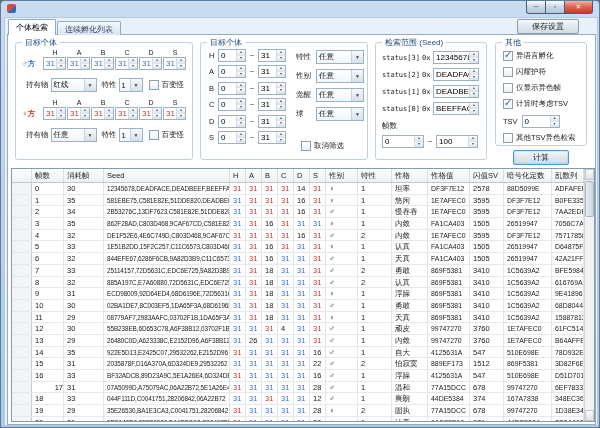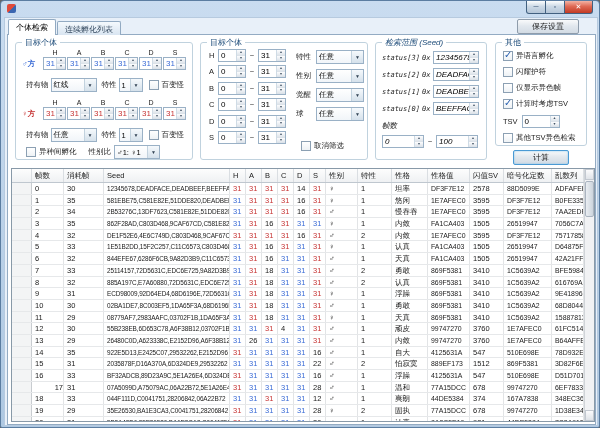--- a/index.html
+++ b/index.html
@@ -209,31 +209,20 @@
             <span class="lab" style="margin-right: 2px;">特性</span>
             <div class="combo" style="width: 24px; flex: 0 0 auto; margin-right: 6px;">
               <div class="v">1</div>
               <div class="arr">▼</div>
             </div>
             <div class="cb">
               <span class="box"></span>
               <span class="lbl">百变怪</span>
             </div>
           </div>
-          <div class="row" style="left: 10px; top: 102px;">
-            <div class="cb" style="margin-right: 12px;">
-              <span class="box"></span>
-              <span class="lbl">异种间孵化</span>
-            </div>
-            <span class="lab" style="margin-right: 3px;">性别比</span>
-            <div class="combo" style="width: 46px; flex: 0 0 auto;">
-              <div class="v">♂1: ♀1</div>
-              <div class="arr">▼</div>
-            </div>
-          </div>
         </div>
       <div class="gb" id="gb-target" style="left:192px;top:7px;width:168px;height:118px;">
         <span class="gb-title">目标个体</span>
       <div class="row" style="left: 8px; top: 6px;">
             <span class="lab" style="width: 9px;">H</span>
             <div class="spin" style="width: 28px; flex: 0 0 auto;">
               <div class="v">0</div>
               <div class="btns">
                 <div class="b">▲</div>
                 <div class="b">▼</div>
@@ -366,21 +355,21 @@
               <div class="arr">▼</div>
             </div>
           </div>
           <div class="row" style="left: 100px; top: 98px;">
             <div class="cb">
               <span class="box"></span>
               <span class="lbl">取消筛选</span>
             </div>
           </div>
         </div>
-      <div class="gb" id="gb-seed" style="left:367px;top:7px;width:112px;height:118px;font-style:italic;">
+      <div class="gb" id="gb-seed" style="left:367px;top:7px;width:112px;height:118px;">
         <span class="gb-title">检索范围 (Seed)</span>
       <div class="row" style="left: 6px; top: 8px;">
             <span class="mono" style="width: 40px;">status[3]</span>
             <span class="mono" style="width: 11px;">0x</span>
             <div class="spin" style="width: 46px; flex: 0 0 auto;">
               <div class="v">12345678</div>
               <div class="btns">
                 <div class="b">▲</div>
                 <div class="b">▼</div>
               </div>

